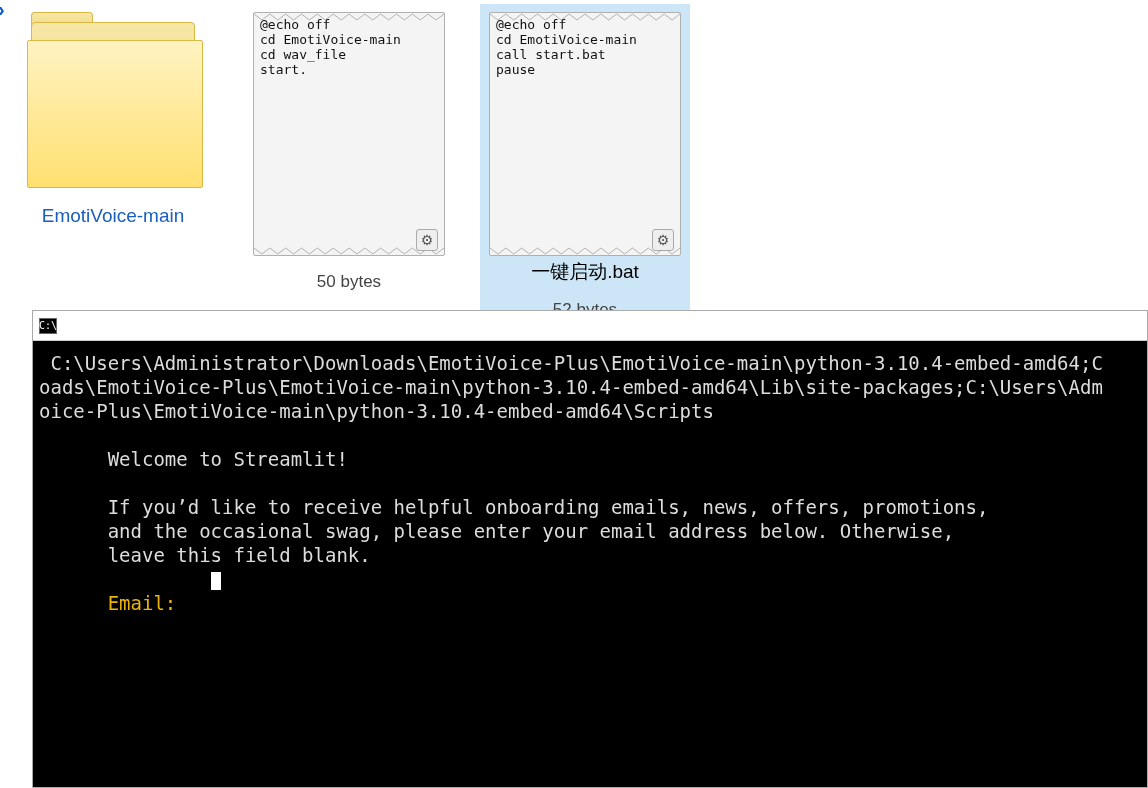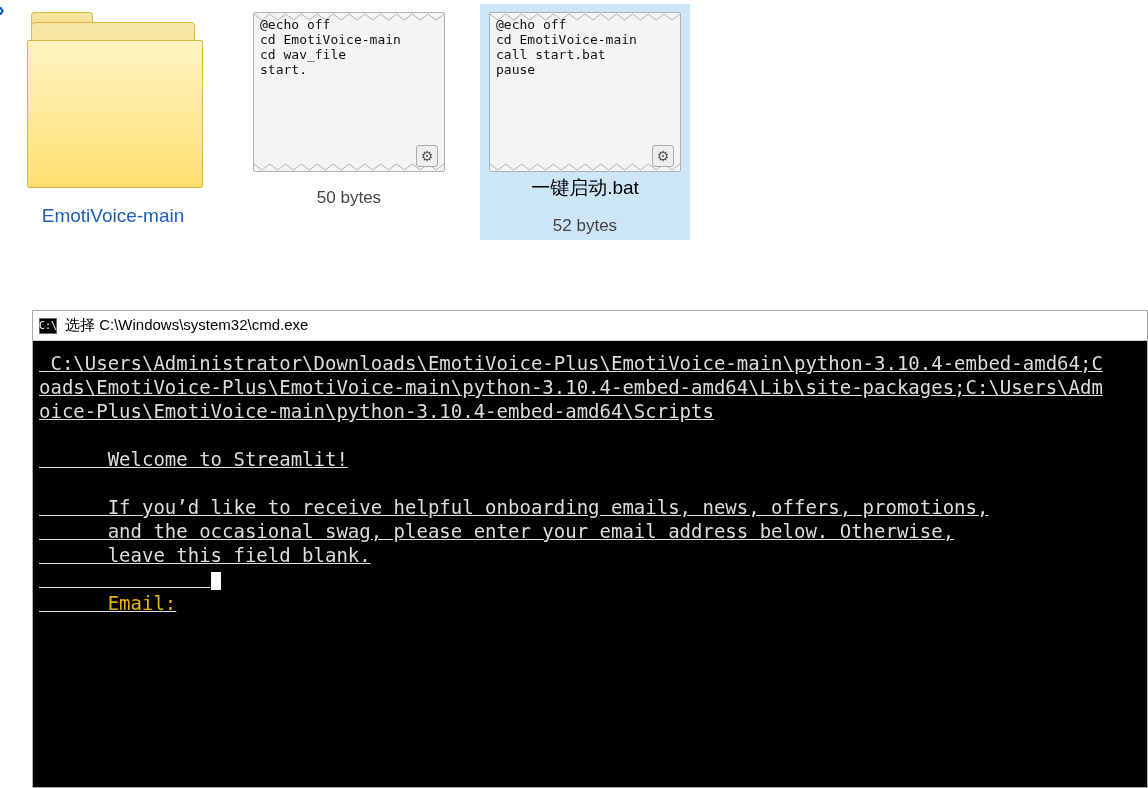--- a/index.html
+++ b/index.html
@@ -5,34 +5,34 @@
   * { margin: 0; padding: 0; box-sizing: border-box; }
   html, body { width: 1148px; height: 788px; background: #fff; font-family: "Segoe UI", Tahoma, sans-serif; overflow: hidden; }
   .explorer { position: relative; display: flex; flex-direction: row; align-items: flex-start; padding: 4px 0 20px 8px; gap: 26px; }
   .item { display: flex; flex-direction: column; align-items: center; width: 210px; padding: 4px; }
   .item.selected { background: #cde6f7; }
   .folder-icon { width: 180px; height: 188px; position: relative; margin-top: 4px; }
   .folder-back { position: absolute; left: 8px; top: 10px; width: 164px; height: 160px; background: linear-gradient(to bottom, #f7e7a6, #f0d472); border: 1px solid #d9b844; border-radius: 4px 4px 2px 2px; }
   .folder-tab { position: absolute; left: 8px; top: 0; width: 62px; height: 24px; background: linear-gradient(to bottom, #f7e7a6, #f0d472); border: 1px solid #d9b844; border-bottom: none; border-radius: 4px 4px 0 0; }
   .folder-front { position: absolute; left: 4px; top: 28px; width: 176px; height: 148px; background: linear-gradient(to bottom, #fff3c2, #ffe070); border: 1px solid #d9b844; border-radius: 2px; }
   .share-arrow { position: absolute; left: -2px; top: -2px; font-size: 20px; color: #0b5bd3; font-weight: bold; }
-  .file-thumb { width: 192px; height: 160px; background: #f4f4f4; border: 1px solid #b0b0b0; border-radius: 2px; position: relative; overflow: hidden; margin-top: 4px; }
+  .file-thumb { width: 192px; height: 244px; background: #f4f4f4; border: 1px solid #b0b0b0; border-radius: 2px; position: relative; overflow: hidden; margin-top: 4px; }
   .file-thumb .text { position: absolute; left: 6px; top: 4px; font-family: "SimSun", monospace; font-size: 13px; color: #111; white-space: pre; line-height: 15px; }
   .file-thumb .gear { position: absolute; right: 6px; bottom: 4px; width: 22px; height: 22px; border: 1px solid #aaa; background: #eee; border-radius: 3px; font-size: 14px; text-align: center; line-height: 20px; color: #555; }
   .zig { position: absolute; width: 100%; height: 10px; left: 0; }
   .zig.top { top: -1px; }
   .zig.bottom { bottom: -1px; }
   .label { margin-top: 4px; font-size: 19px; color: #000; text-align: center; line-height: 24px; }
   .item.folder .label { color: #1a5fbf; }
   .size { font-size: 17px; color: #444; margin-top: 16px; }
   .termwin { position: absolute; left: 32px; top: 310px; width: 1116px; height: 478px; border: 1px solid #aaa; background: #fff; }
   .term-titlebar { height: 30px; display: flex; align-items: center; gap: 8px; padding: 0 6px; background: #fff; border-bottom: 1px solid #ccc; }
   .term-titlebar .cmdicon { width: 18px; height: 16px; background: #000; color: #fff; font-size: 10px; font-family: monospace; display: flex; align-items: center; justify-content: center; border: 1px solid #666; }
   .term-titlebar .title { font-size: 15px; color: #000; }
-  .term-body { background: #000; color: #ddd; height: calc(100% - 30px); padding: 10px 0 0 6px; font-family: "NSimSun", "SimSun", monospace; font-size: 19px; line-height: 24px; white-space: pre; overflow: hidden; text-decoration: underline; }
+  .term-body { background: #000; color: #ddd; height: calc(100% - 30px); padding: 10px 0 0 6px; font-family: "NSimSun", "SimSun", monospace; font-size: 19px; line-height: 24px; white-space: pre; overflow: hidden; }
   .term-body .path { color: #dcdcdc; }
   .term-body .email { color: #eab308; }
   .cursor { display: inline-block; width: 10px; height: 18px; background: #fff; vertical-align: middle; }
 </style>
 </head>
 <body>
 
 <div class="explorer">
 
   <div class="item folder">
@@ -78,21 +78,20 @@
     </div>
     <div class="label">一键启动.bat</div>
     <div class="size">52 bytes</div>
   </div>
 
 </div>
 
 <div class="termwin">
   <div class="term-titlebar">
     <div class="cmdicon">C:\</div>
-    <div class="title">选择 C:\Windows\system32\cmd.exe</div>
   </div>
   <div class="term-body"><span class="path"> C:\Users\Administrator\Downloads\EmotiVoice-Plus\EmotiVoice-main\python-3.10.4-embed-amd64;C
 oads\EmotiVoice-Plus\EmotiVoice-main\python-3.10.4-embed-amd64\Lib\site-packages;C:\Users\Adm
 oice-Plus\EmotiVoice-main\python-3.10.4-embed-amd64\Scripts</span>
 
 <span>      Welcome to Streamlit!</span>
 
 <span>      If you’d like to receive helpful onboarding emails, news, offers, promotions,
       and the occasional swag, please enter your email address below. Otherwise,
       leave this field blank.</span>

